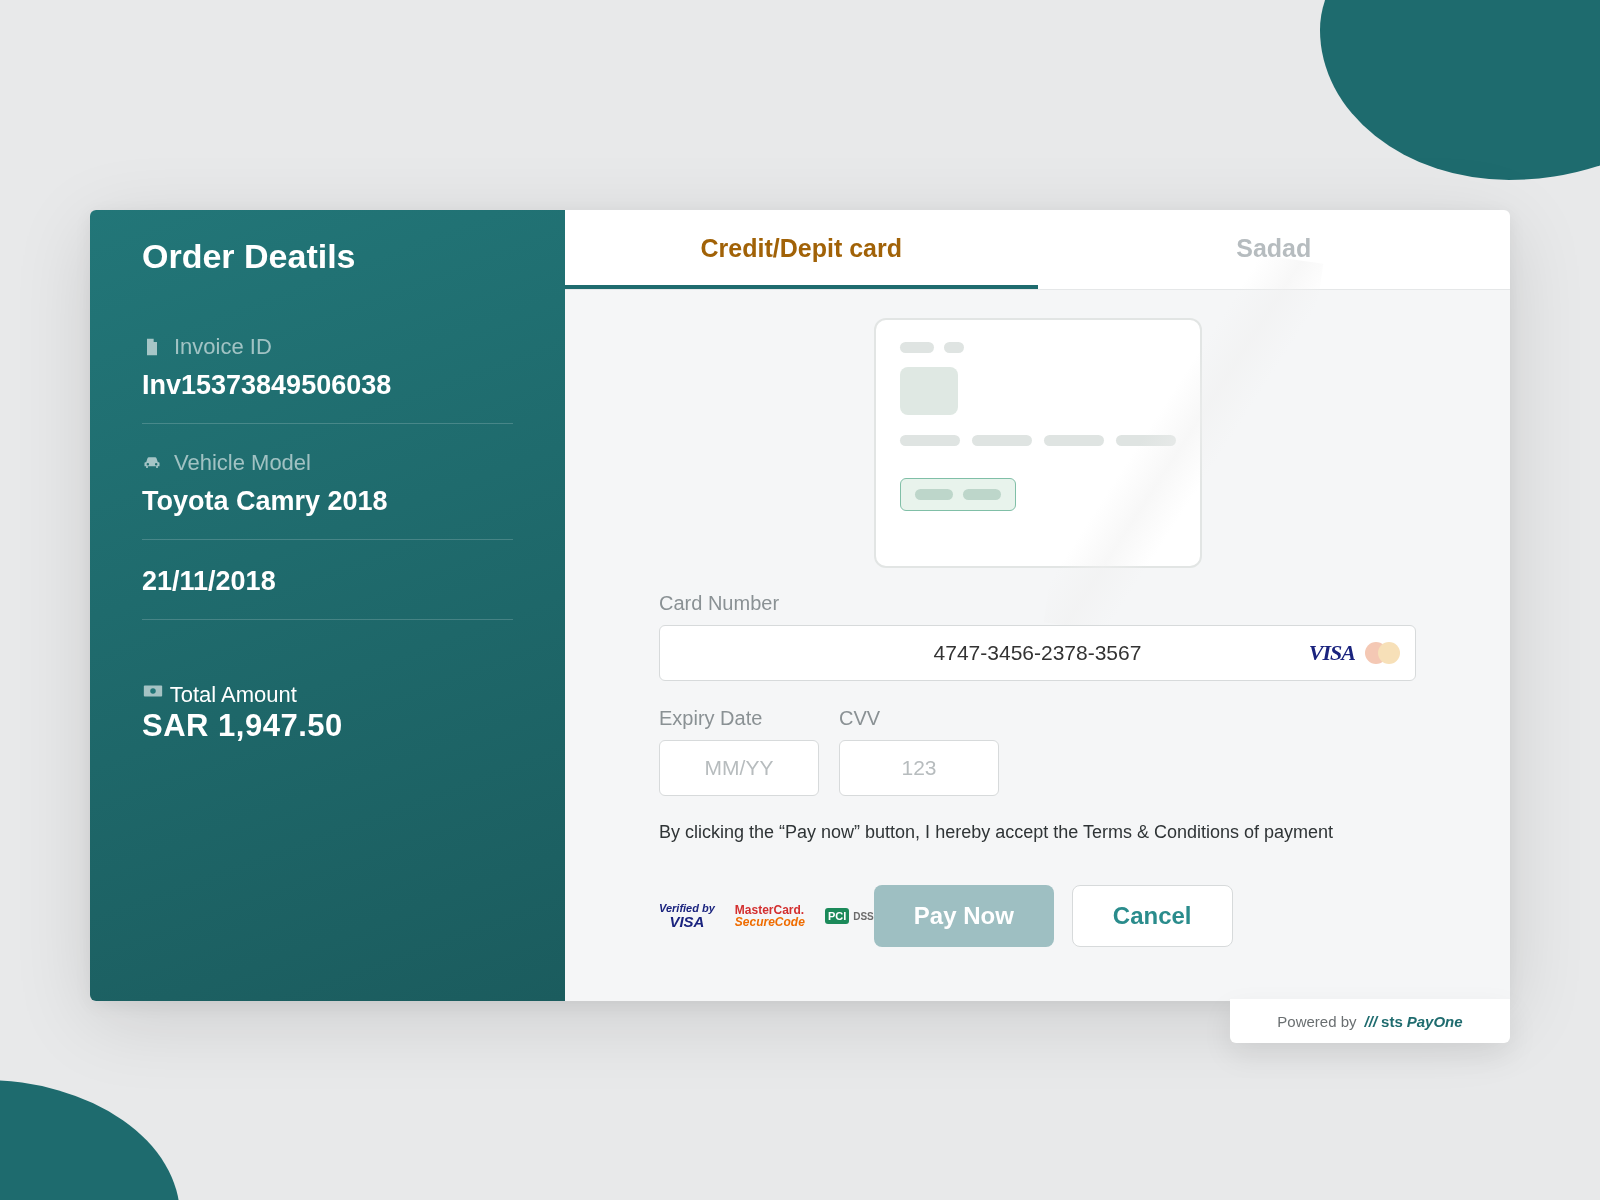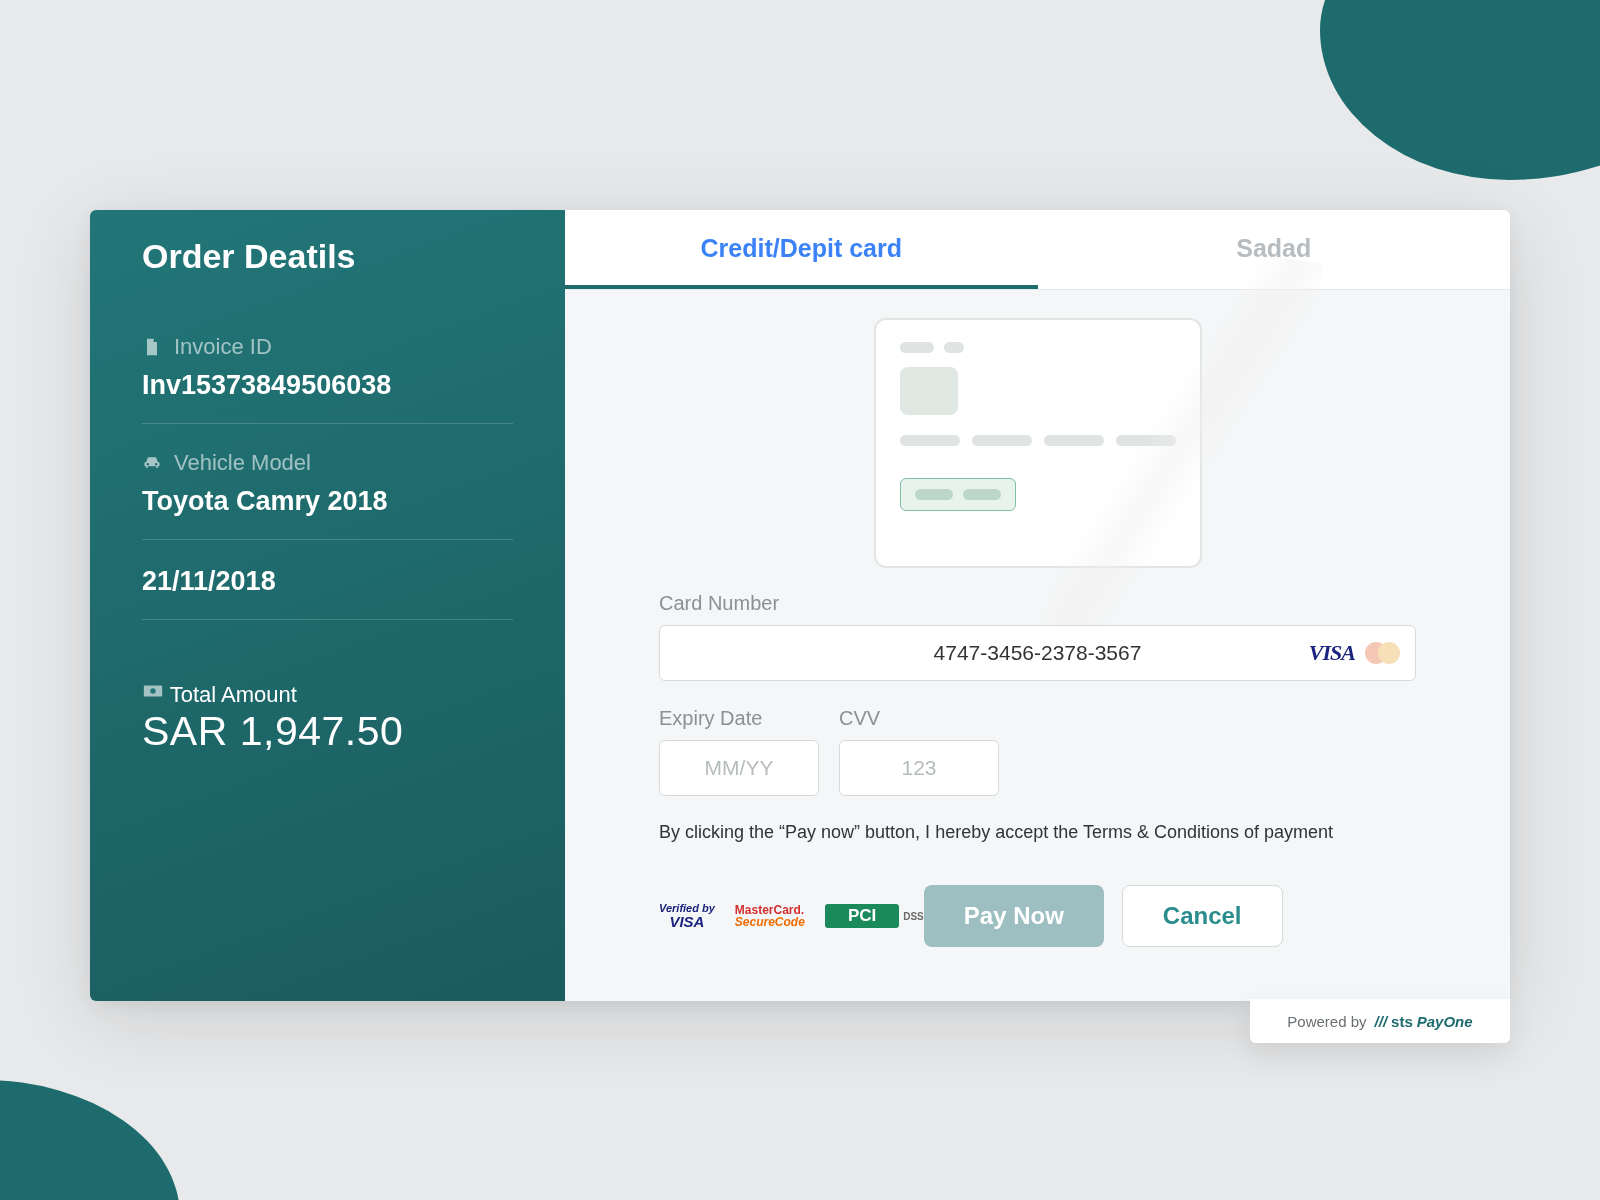--- a/index.html
+++ b/index.html
@@ -67,21 +67,21 @@
   .detail .lbl .ico {
     width: 20px; height: 20px;
     display: inline-flex; align-items: center; justify-content: center;
   }
   .detail .val {
     font-size: 27px;
     font-weight: 600;
   }
   .total-block { margin-top: 60px; }
   .total-block .lbl { font-size: 22px; }
-  .total-block .val { font-size: 41px; font-weight: 400; letter-spacing: .5px; }
+  .total-block .val { font-size: 31px; font-weight: 700; letter-spacing: .5px; }
 
   
   .right {
     flex: 1;
     display: flex;
     flex-direction: column;
   }
   .tabs {
     display: flex;
     border-bottom: 1px solid #e5e7e8;
@@ -89,21 +89,21 @@
   .tab {
     flex: 1;
     text-align: center;
     padding: 24px 0 22px;
     font-size: 25px;
     font-weight: 700;
     color: #b6bcbf;
     cursor: pointer;
   }
   .tab.active {
-    color: #3b82f6;
+    color: #a16207;
     border-bottom: 4px solid #1e6b6e;
   }
 
   .form-area {
     background: #f5f6f7;
     flex: 1;
     padding: 28px 94px 54px;
   }
 
   
@@ -196,35 +196,35 @@
 
   .footer-row { display: flex; justify-content: flex-start; align-items: center; }
   .cert-badges { display: flex; gap: 20px; align-items: center; font-size: 11px; }
   .vbv { color:#1a237e; font-weight:700; line-height:1; text-align:center; }
   .vbv .t { font-style: italic; font-size: 11px; }
   .vbv .b { font-size: 15px; font-weight: 900; font-style: italic; }
   .msc { line-height:1; text-align:left; }
   .msc .a { color:#d32f2f; font-weight:900; font-size:12px; }
   .msc .b { color:#ef6c00; font-weight:900; font-size:12px; font-style: italic; }
   .pci { display:flex; align-items:center; gap:4px; }
-  .pci .box{ background:#1b8a5a; color:#fff; font-weight:900; padding:2px 23px; border-radius:3px; font-size:17px; }
+  .pci .box{ background:#1b8a5a; color:#fff; font-weight:900; padding:2px 3px; border-radius:3px; font-size:11px; }
   .pci .dss{ color:#6b6b6b; font-size:10px; font-weight:700; }
 
   .btns { display:flex; gap:18px; }
   .btn {
     height: 62px; padding: 0 40px; border-radius: 8px; font-size: 24px;
     font-weight: 600; cursor: pointer; display:inline-flex; align-items:center;
   }
   .btn-cancel { background:#fff; border:1.5px solid #d7dadb; color:#2a8c8c; }
   .btn-pay { background:#9ebfc2; border:none; color:#fff; }
 
   .powered {
     position: absolute;
     right: 0; bottom: -42px;
-    width: 260px; height: 44px;
+    width: 280px; height: 44px;
     background: #fff;
     border-radius: 0 0 6px 6px;
     box-shadow: 0 12px 30px rgba(0,0,0,.08);
     display: flex; align-items: center; justify-content: center;
     gap: 8px; font-size: 15px; color: #6a6f71;
   }
   .powered .logo {
     color: #1e6b6e; font-weight: 700; display:flex; align-items:center; gap:4px;
   }
   .powered .logo .stripes { font-style: italic; }

